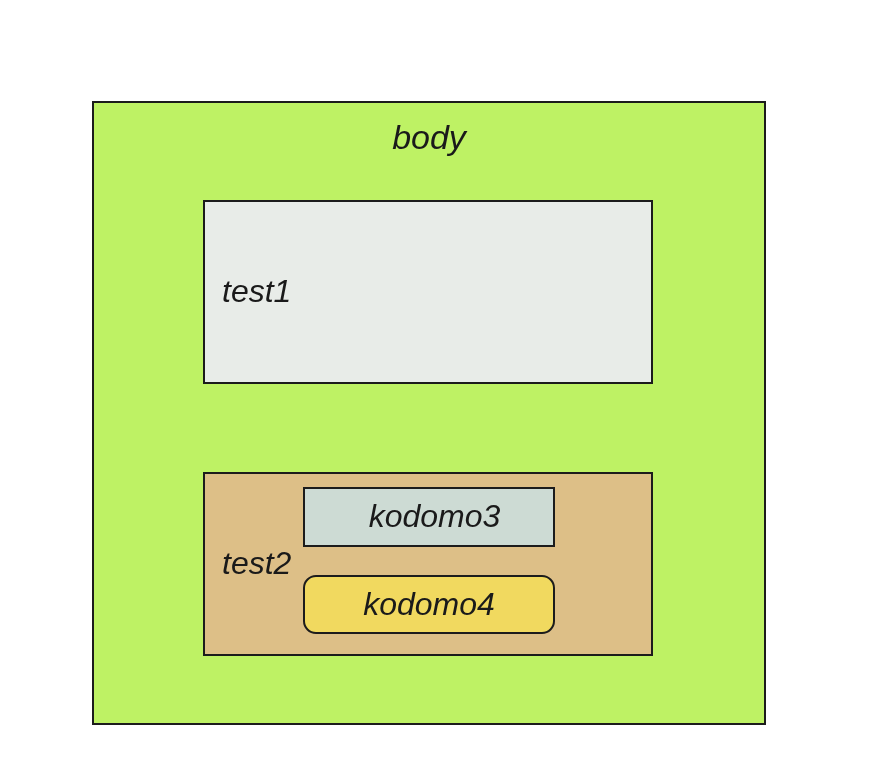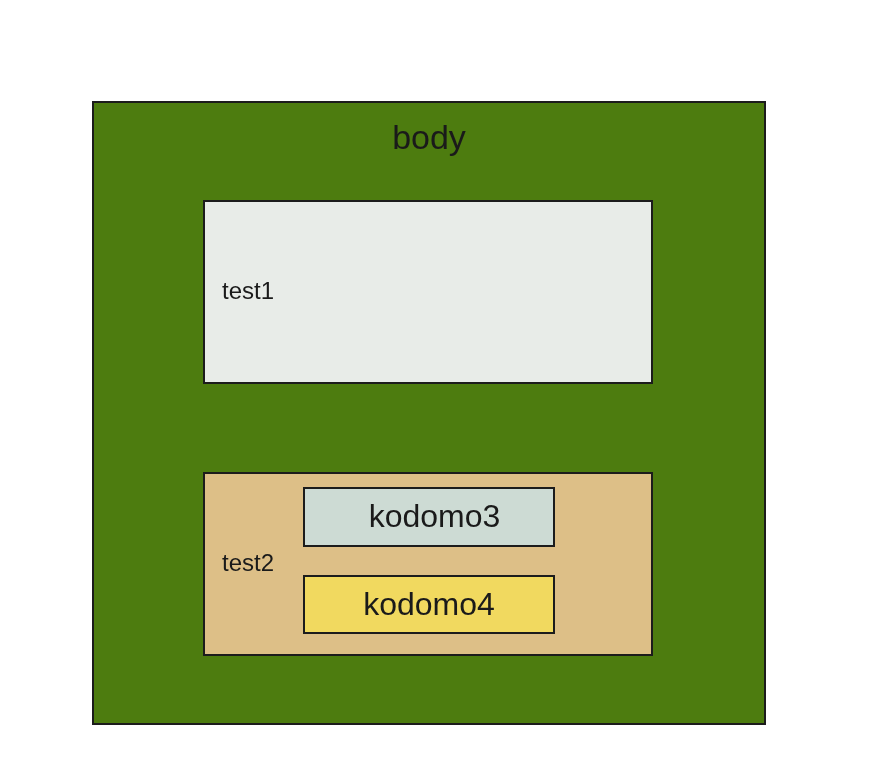--- a/index.html
+++ b/index.html
@@ -41,42 +41,42 @@
     width: 450px;
     height: 184px;
   }
   .container-test1 { top: 97px; }
   .container-test2 { top: 369px; }
 
   .container-label {
     position: absolute;
     left: 17px;
     top: 70px;
-    font-size: 24px;
+    font-size: 32px;
     line-height: 38px;
   }
 
   .child {
     left: 97px;
     width: 251px;
     height: 59px;
     text-align: center;
     font-size: 32px;
     line-height: 55px;
   }
   .child-1 { top: 18px; }
   .child-2 { top: 101px; }
   .container-test2 .child { left: 98px; width: 252px; }
   .container-test2 .child-1 { top: 13px; height: 60px; padding-left: 11px; }
-  .container-test2 .child-2 { top: 101px; }
+  .container-test2 .child-2 { top: 101px; border-radius: 13px; }
 </style>
 </head>
 <body>
 
-<div class="box body-box" style="background-color: #4d7c0f;">
+<div class="box body-box" style="background-color: #bef264; font-style: italic;">
 
   <div class="body-label">body</div>
 
   <div class="box container container-test1" style="background-color: rgb(232, 236, 232);">
     <span class="container-label">test1</span>
   </div>
 
   <div class="box container container-test2" style="background-color: rgb(221, 191, 135);">
     <span class="container-label">test2</span>
     <div class="box child child-1" style="background-color: rgb(205, 219, 212);">

